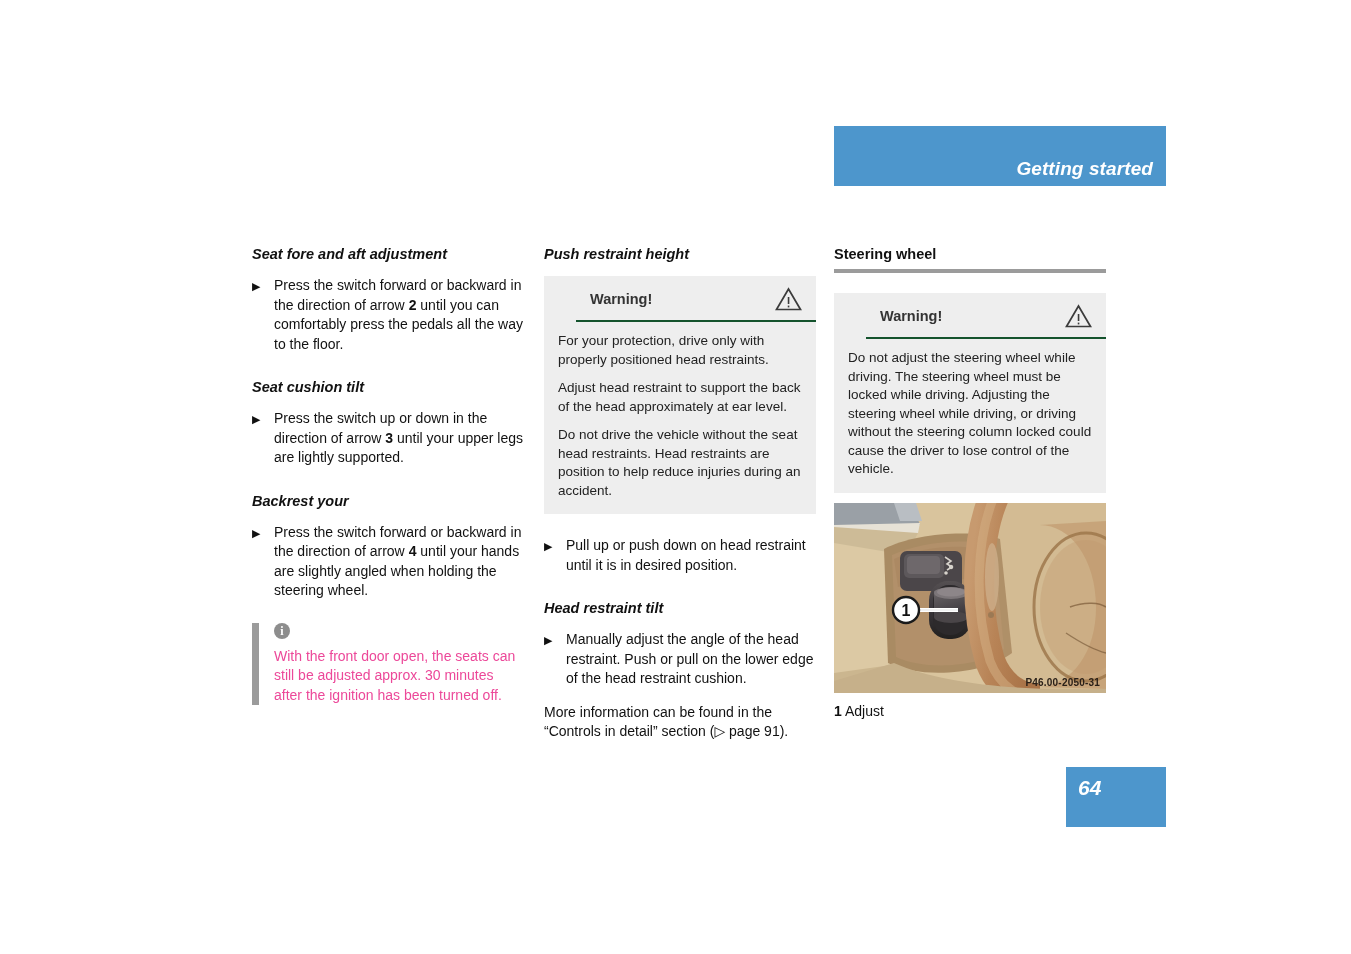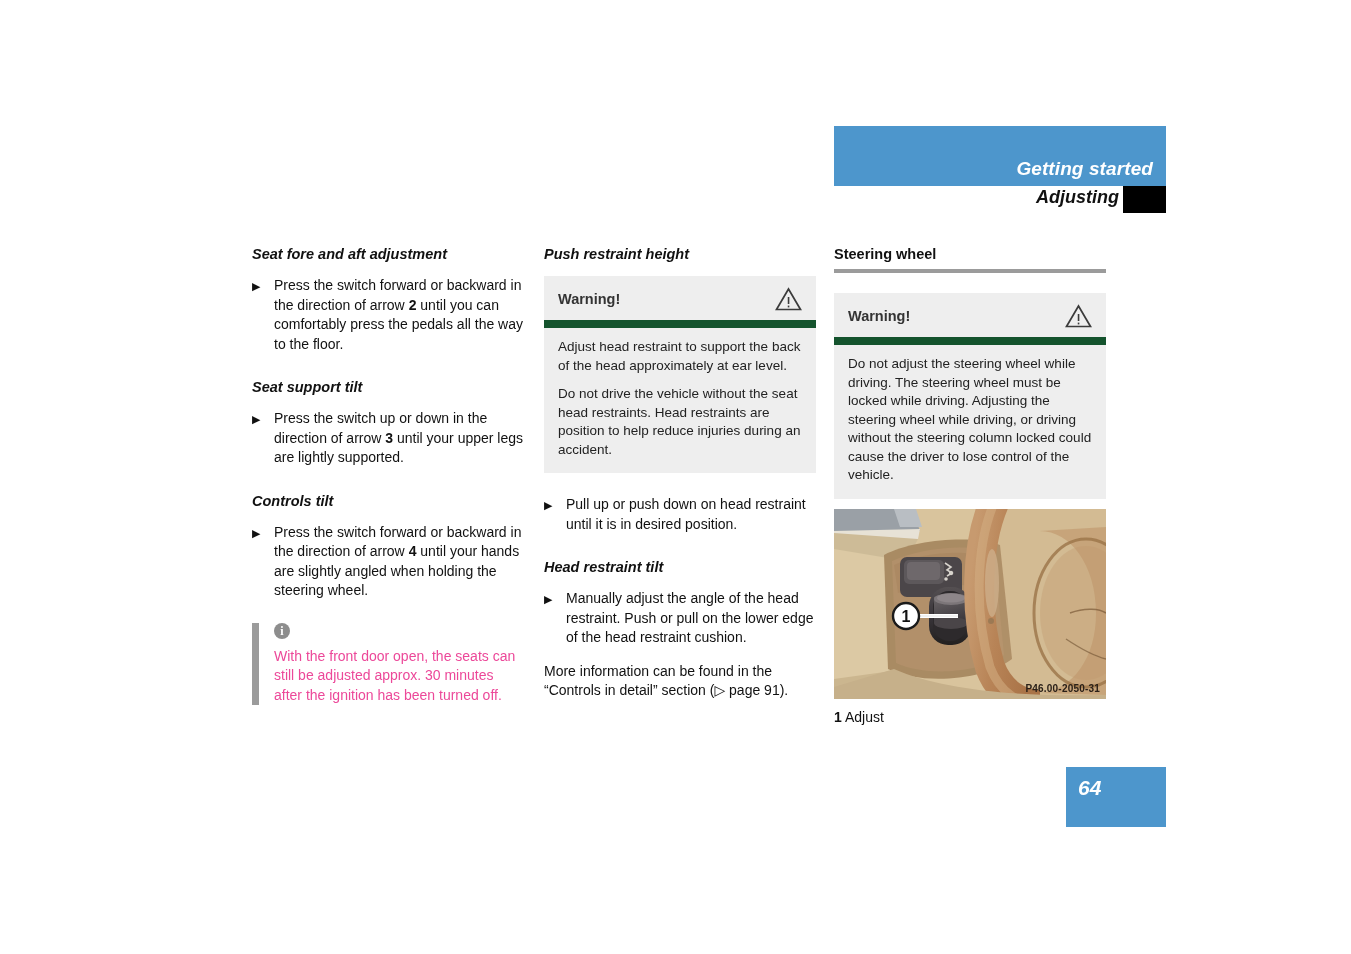--- a/index.html
+++ b/index.html
@@ -164,21 +164,22 @@
   
   .warnbox {
     background: #eeeeee;
     margin-bottom: 4px;
   }
   .warnbox-head {
     display: flex;
     align-items: center;
     justify-content: space-between;
     padding: 11px 14px 9px 14px;
-    border-bottom: 8px solid #14532d;
+    border-bottom: 2px solid #14532d;
+    margin-left: 32px;
   }
   .warnbox-title {
     font-size: 14.5px;
     font-weight: bold;
     color: #333333;
   }
   .warn-tri { display: block; }
   .warnbox-body {
     padding: 10px 14px 14px 14px;
   }
@@ -239,42 +240,38 @@
 </style>
 </head>
 <body>
 
 <div class="page">
 
   <div class="header-blue">
     <div class="header-blue-label">Getting started</div>
   </div>
 
-  <div class="header-sub">
-    <div class="header-sub-label">Adjusting</div>
-    <div class="header-tab"></div>
-  </div>
 
   <div class="col col-1">
 
     <h3 class="sub-head">Seat fore and aft adjustment</h3>
 
     <div class="bullet-item">
       <span class="bullet-arrow">▶</span>
       <span class="bullet-text"><span>Press the switch forward or backward in the direction of arrow </span><b>2</b><span> until you can comfortably press the pedals all the way to the floor.</span></span>
     </div>
 
-    <h3 class="sub-head spaced">Seat support tilt</h3>
+    <h3 class="sub-head spaced">Seat cushion tilt</h3>
 
     <div class="bullet-item">
       <span class="bullet-arrow">▶</span>
       <span class="bullet-text"><span>Press the switch up or down in the direction of arrow </span><b>3</b><span> until your upper legs are lightly supported.</span></span>
     </div>
 
-    <h3 class="sub-head spaced">Controls tilt</h3>
+    <h3 class="sub-head spaced">Backrest your</h3>
 
     <div class="bullet-item">
       <span class="bullet-arrow">▶</span>
       <span class="bullet-text"><span>Press the switch forward or backward in the direction of arrow </span><b>4</b><span> until your hands are slightly angled when holding the steering wheel.</span></span>
     </div>
 
     <div class="note">
       <div class="note-bar"></div>
       <div class="note-icon">i</div>
       <div class="note-text">With the front door open, the seats can still be adjusted approx. 30 minutes after the ignition has been turned off.</div>
@@ -291,20 +288,21 @@
         <span class="warnbox-title">Warning!</span>
         <span>
           <svg class="warn-tri" width="27" height="24" viewBox="0 0 27 24" aria-hidden="true">
             <path d="M13.5 2 L25.5 22.5 L1.5 22.5 Z" fill="none" stroke="#3b3b3b" stroke-width="1.7" stroke-linejoin="miter"></path>
             <rect x="12.75" y="10" width="1.6" height="7" fill="#3b3b3b"></rect>
             <rect x="12.75" y="18.6" width="1.6" height="1.8" fill="#3b3b3b"></rect>
           </svg>
         </span>
       </div>
       <div class="warnbox-body">
+        <p>For your protection, drive only with properly positioned head restraints.</p>
         <p>Adjust head restraint to support the back of the head approximately at ear level.</p>
         <p>Do not drive the vehicle without the seat head restraints. Head restraints are position to help reduce injuries during an accident.</p>
       </div>
     </div>
 
     <div class="bullet-item" style="margin-top:22px;">
       <span class="bullet-arrow">▶</span>
       <span class="bullet-text">Pull up or push down on head restraint until it is in desired position.</span>
     </div>
 

